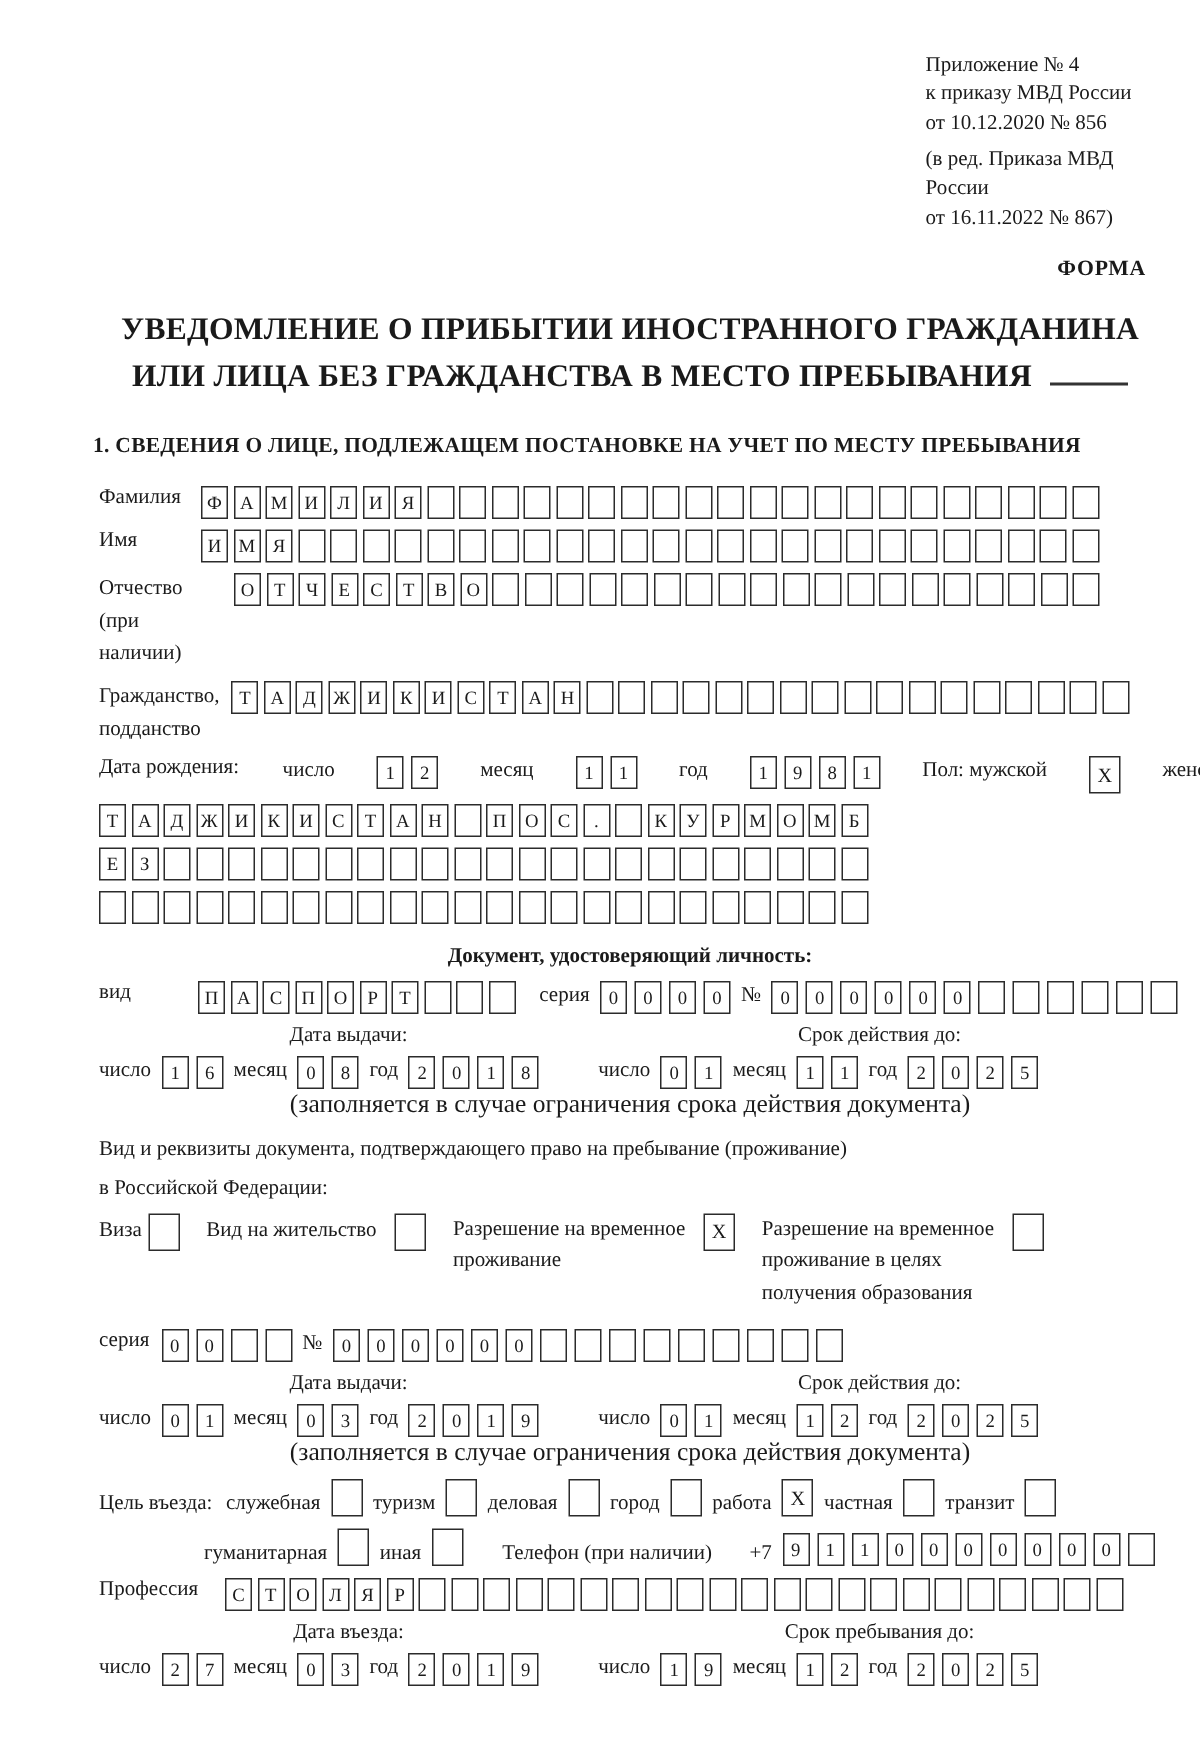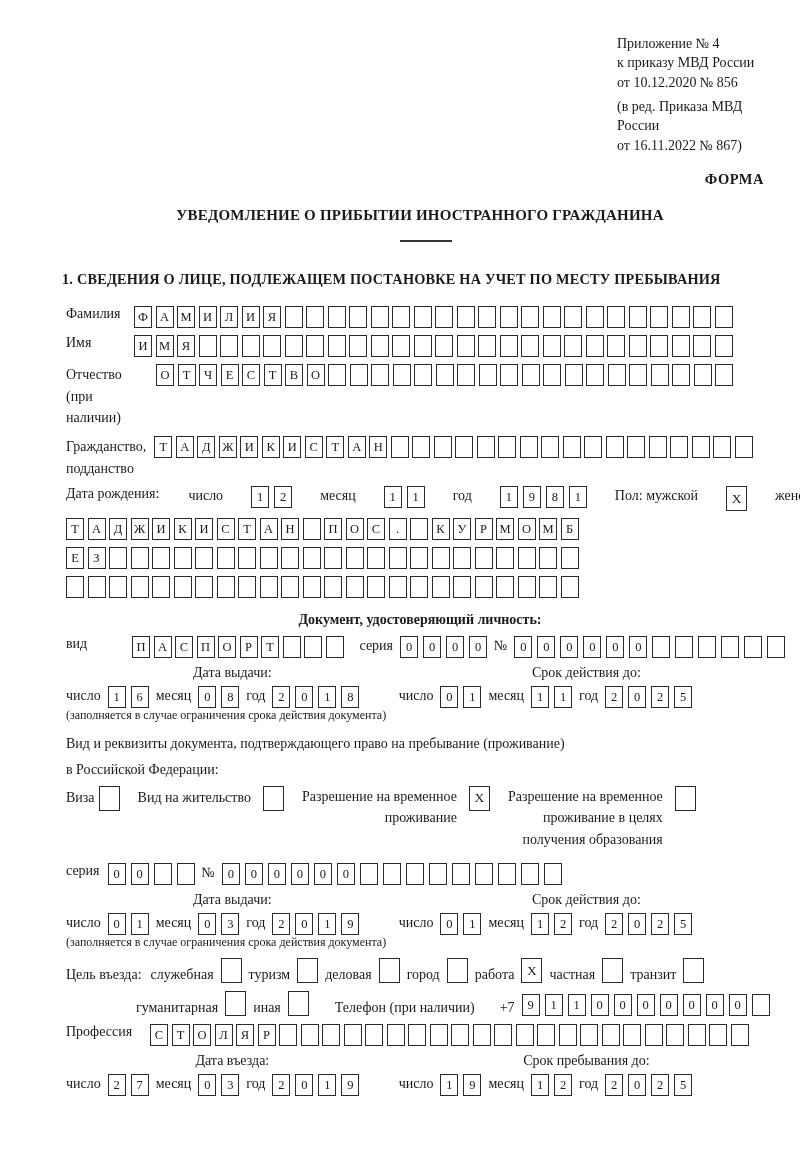--- a/index.html
+++ b/index.html
@@ -1,21 +1,21 @@
 <!DOCTYPE html>
 <html><head>
 <meta charset="utf-8">
 <style>
   html,body{margin:0;padding:0;background:#fff;}
   body{width:800px;height:1163px;overflow:hidden;font-family:"Liberation Serif",serif;color:#1a1a1a;}
   .page{padding:34px 26px 0 66px;position:relative;}
   .hdr{margin-left:551px;font-size:14px;line-height:1.38;}
   .hdr .ed{margin-top:5px;}
   .forma{font-weight:bold;text-align:right;margin:16px 10px 0 0;font-size:14.5px;letter-spacing:.5px;}
-  .title{text-align:center;font-weight:bold;font-size:15px;margin-top:16px;line-height:1.5;letter-spacing:.2px;}
+  .title{text-align:center;font-weight:bold;font-size:21px;margin-top:16px;line-height:1.5;letter-spacing:.2px;}
   .blank{display:inline-block;width:52px;border-bottom:2px solid #333;margin-left:12px;height:14px;}
   .sect{font-weight:bold;font-size:14.3px;margin:22px 0 18px -4px;letter-spacing:.2px;white-space:nowrap;}
   .row{display:flex;align-items:flex-start;margin-bottom:7px;font-size:14px;}
   .cells{display:flex;gap:3.5px;flex:0 0 auto;}
   .cell{width:16px;height:20px;border:1.5px solid #2b2b2b;display:inline-flex;align-items:center;justify-content:center;
         font-size:12.5px;line-height:1;flex:0 0 auto;background:#fff;}
   .dc{gap:5px;}
   .chk .cell{width:19px;height:23px;font-size:13.5px;}
   .label{flex:0 0 auto;margin-right:8px;}
   .w64{flex:0 0 60px;}
@@ -25,24 +25,24 @@
   .lbl{margin:2px 7px 0 7px;white-space:nowrap;}
   .lbl-first{margin-left:0;}
   .stack .cr{margin-bottom:7px;}
   .stack .lline{line-height:1.55;}
   .dochead{text-align:center;font-weight:bold;font-size:14px;margin:4px 0 8px 0;}
   .two-col{display:flex;margin-bottom:2px;}
   .col-l{flex:0 0 47%;}
   .col-r{flex:0 0 53%;}
   .date-header{text-align:center;font-size:14px;margin-bottom:5px;}
   .dategroup{display:flex;align-items:flex-start;font-size:14px;}
-  .note{font-size:12px;text-align:left;margin:-2px 0 8px 0;}
+  .note{font-size:17px;text-align:center;margin:-2px 0 8px 0;}
   .intro{font-size:14px;line-height:1.8;margin-bottom:4px;}
   .permit-row{display:flex;align-items:flex-start;margin-bottom:12px;font-size:14px;}
-  .clabel{text-align:right;line-height:1.55;}
+  .clabel{text-align:left;line-height:1.55;}
   .gap18{margin-left:18px;}
   .gap14{margin-left:12px;}
   .purpose{display:flex;align-items:flex-end;margin-bottom:8px;font-size:14px;flex-wrap:nowrap;}
   .purpose .lbl{margin-top:3px;}
   .indent{margin-left:70px;}
 </style>
 </head>
 <body>
 
 <div class="page">
@@ -52,21 +52,21 @@
     <div>к приказу МВД России</div>
     <div>от 10.12.2020 № 856</div>
     <div class="ed">(в ред. Приказа МВД России</div>
     <div>от 16.11.2022 № 867)</div>
   </div>
 
   <div class="forma">ФОРМА</div>
 
   <div class="title">
     <div>УВЕДОМЛЕНИЕ О ПРИБЫТИИ ИНОСТРАННОГО ГРАЖДАНИНА</div>
-    <div><span class="blank"></span></div>
+    <div><span>ИЛИ ЛИЦА БЕЗ ГРАЖДАНСТВА В МЕСТО ПРЕБЫВАНИЯ</span><span class="blank"></span></div>
   </div>
 
   <div class="sect">1. СВЕДЕНИЯ О ЛИЦЕ, ПОДЛЕЖАЩЕМ ПОСТАНОВКЕ НА УЧЕТ ПО МЕСТУ ПРЕБЫВАНИЯ</div>
 
   <div class="row">
     <span class="label w64">Фамилия</span>
     <span class="cells">
         <span class="cell">Ф</span>
         <span class="cell">А</span>
         <span class="cell">М</span>

